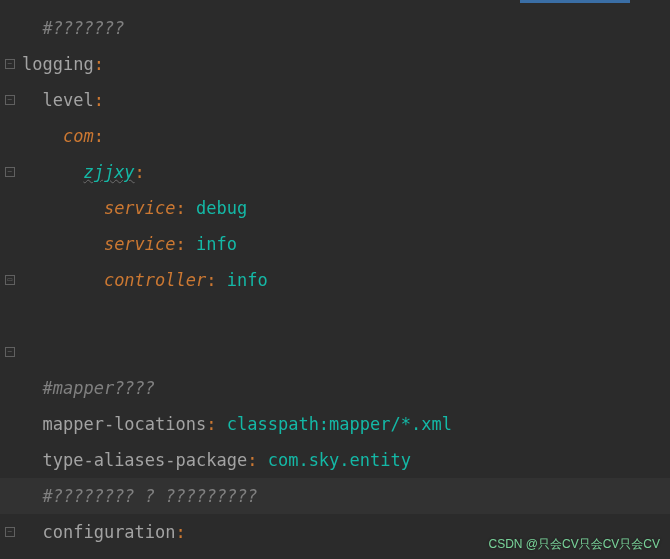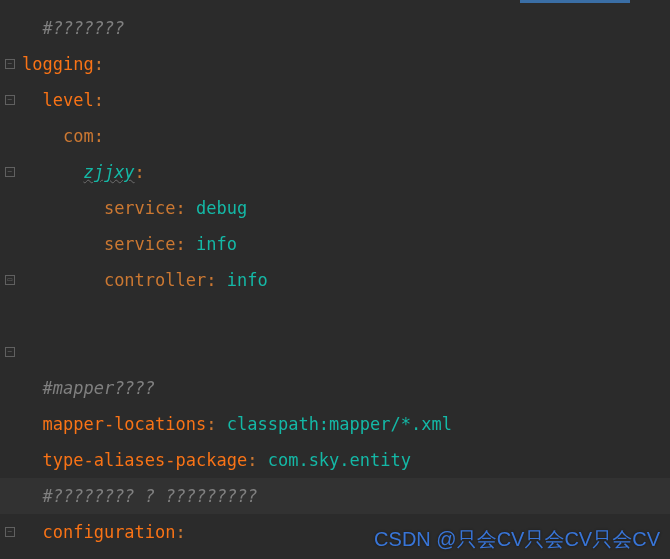--- a/index.html
+++ b/index.html
@@ -39,34 +39,34 @@
       justify-content: center;
       font-size: 8px;
       color: #606060;
       line-height: 1;
     }
     .code {
       white-space: pre;
       padding-left: 2px;
     }
     .comment { color: #808080; font-style: italic; }
-    .key { color: #f97316; }
-    .key-italic { color: #cc7832; }
+    .key { color: #a3a3a3; }
+    .key-italic { color: #cc7832; font-style: italic; }
     .key-underline { color: #14b8a6; font-style: italic; text-decoration: underline wavy #6e6e6e; text-decoration-thickness: 1px; }
     .colon { color: #cc7832; }
     .value { color: #14b8a6; }
     .highlight-line {
       background: #323232;
     }
     .watermark {
       position: absolute;
       bottom: 6px;
       right: 10px;
-      color: #3b82f6;
-      font-size: 20px;
+      color: #86efac;
+      font-size: 12px;
       font-family: sans-serif;
       opacity: 0.85;
       text-shadow: 0 0 3px rgba(0,0,0,0.6);
     }
     .top-bar {
       position: absolute;
       top: 0;
       right: 40px;
       width: 110px;
       height: 3px;

